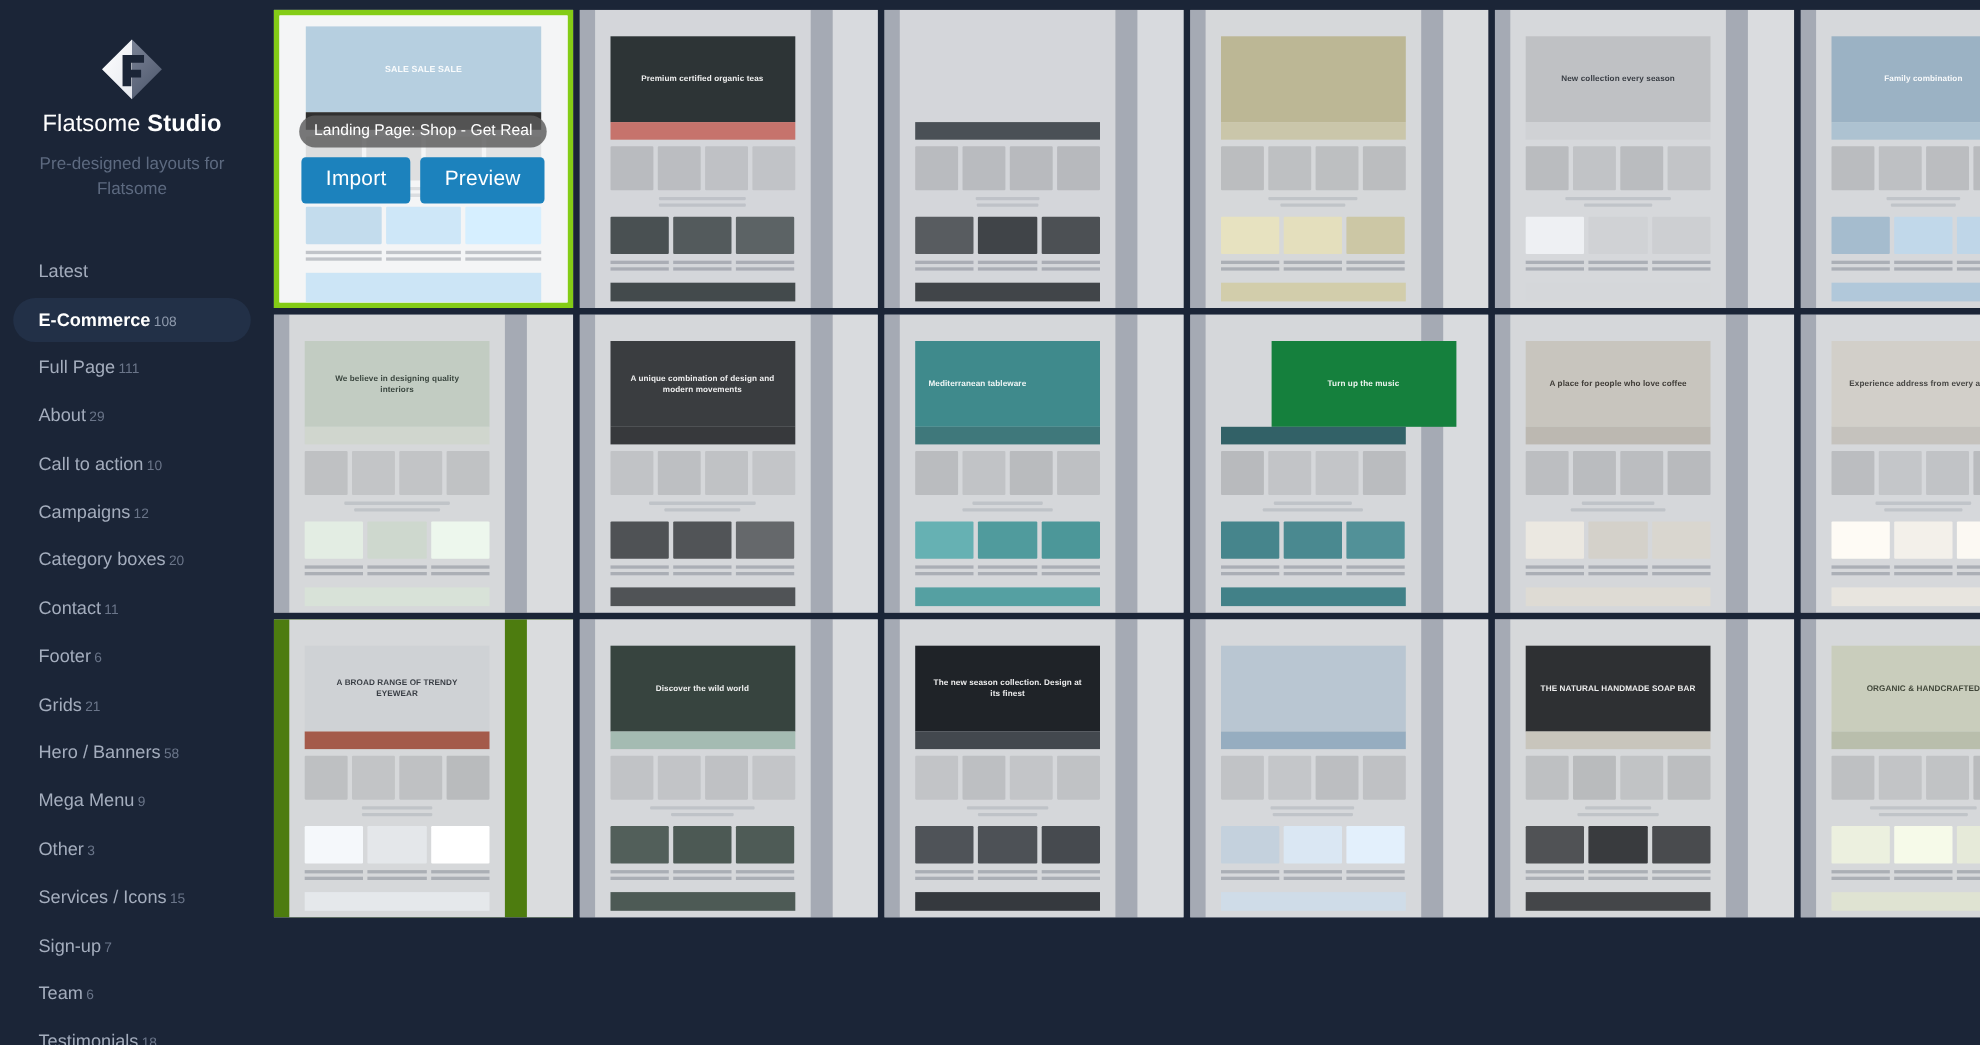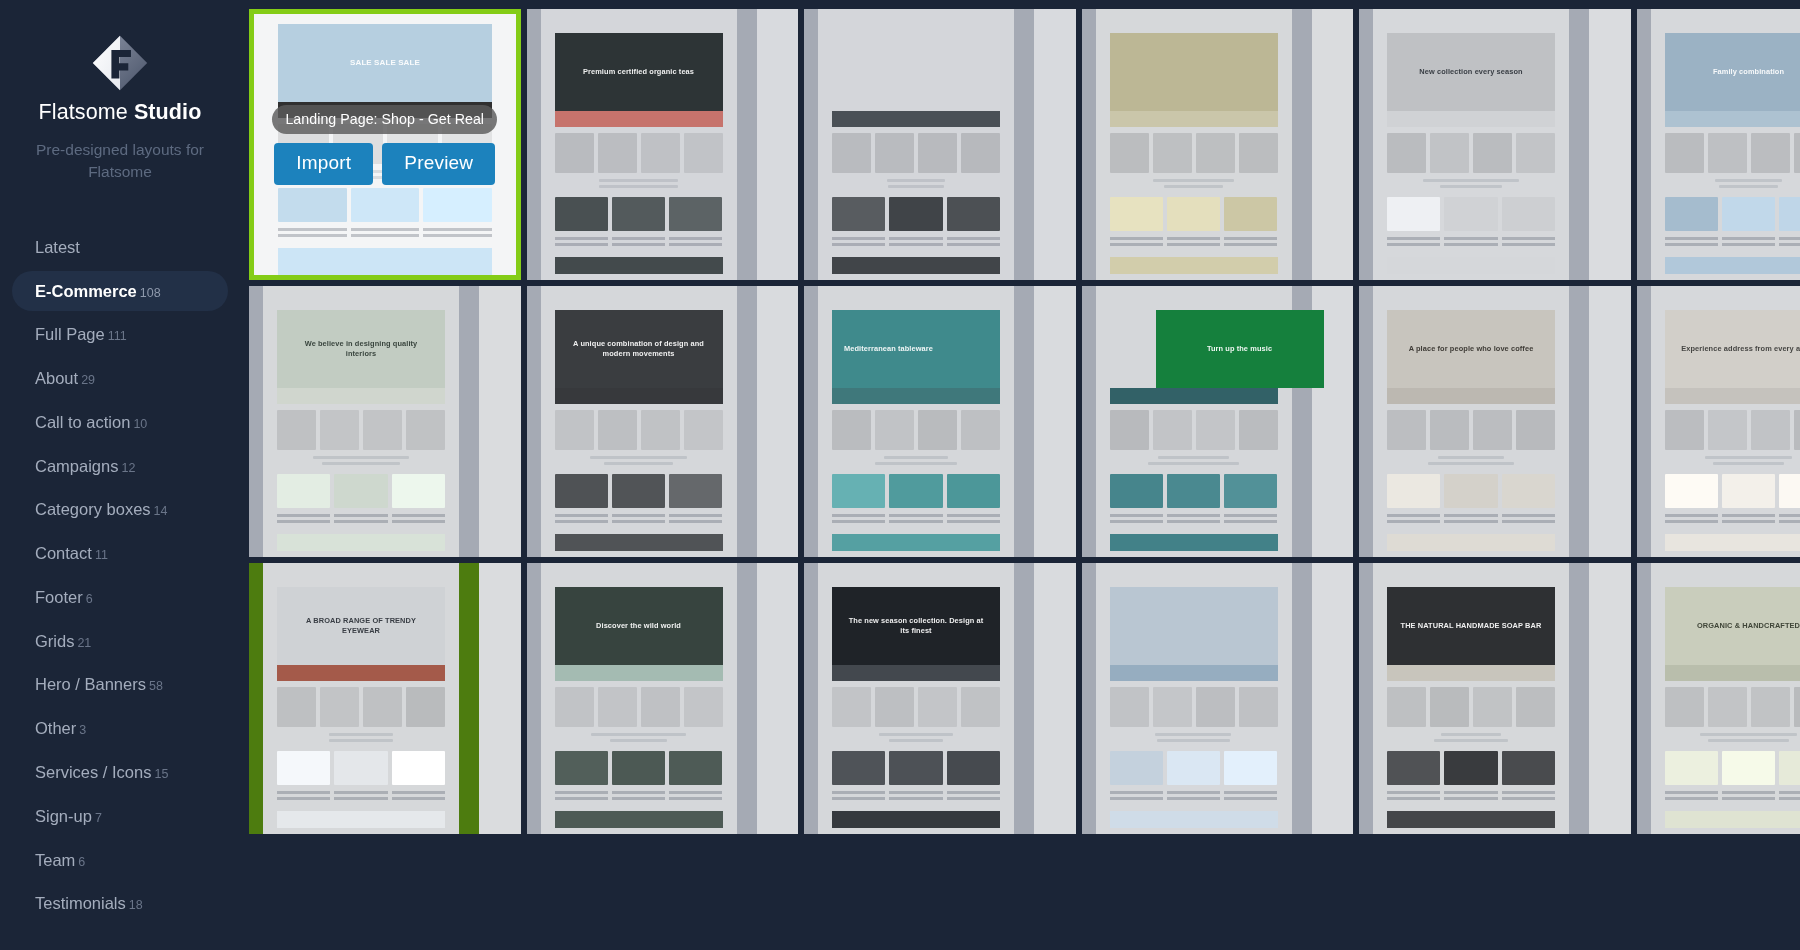--- a/index.html
+++ b/index.html
@@ -214,33 +214,36 @@
       <div class="nav-item">
         <span>About</span><span class="count">29</span>
       </div>
       <div class="nav-item">
         <span>Call to action</span><span class="count">10</span>
       </div>
       <div class="nav-item">
         <span>Campaigns</span><span class="count">12</span>
       </div>
       <div class="nav-item">
-        <span>Category boxes</span><span class="count">14</span>
+        <span>Category boxes</span><span class="count">20</span>
       </div>
       <div class="nav-item">
         <span>Contact</span><span class="count">11</span>
       </div>
       <div class="nav-item">
         <span>Footer</span><span class="count">6</span>
       </div>
       <div class="nav-item">
         <span>Grids</span><span class="count">21</span>
       </div>
       <div class="nav-item">
         <span>Hero / Banners</span><span class="count">58</span>
+      </div>
+      <div class="nav-item">
+        <span>Mega Menu</span><span class="count">9</span>
       </div>
       <div class="nav-item">
         <span>Other</span><span class="count">3</span>
       </div>
       <div class="nav-item">
         <span>Services / Icons</span><span class="count">15</span>
       </div>
       <div class="nav-item">
         <span>Sign-up</span><span class="count">7</span>
       </div>

